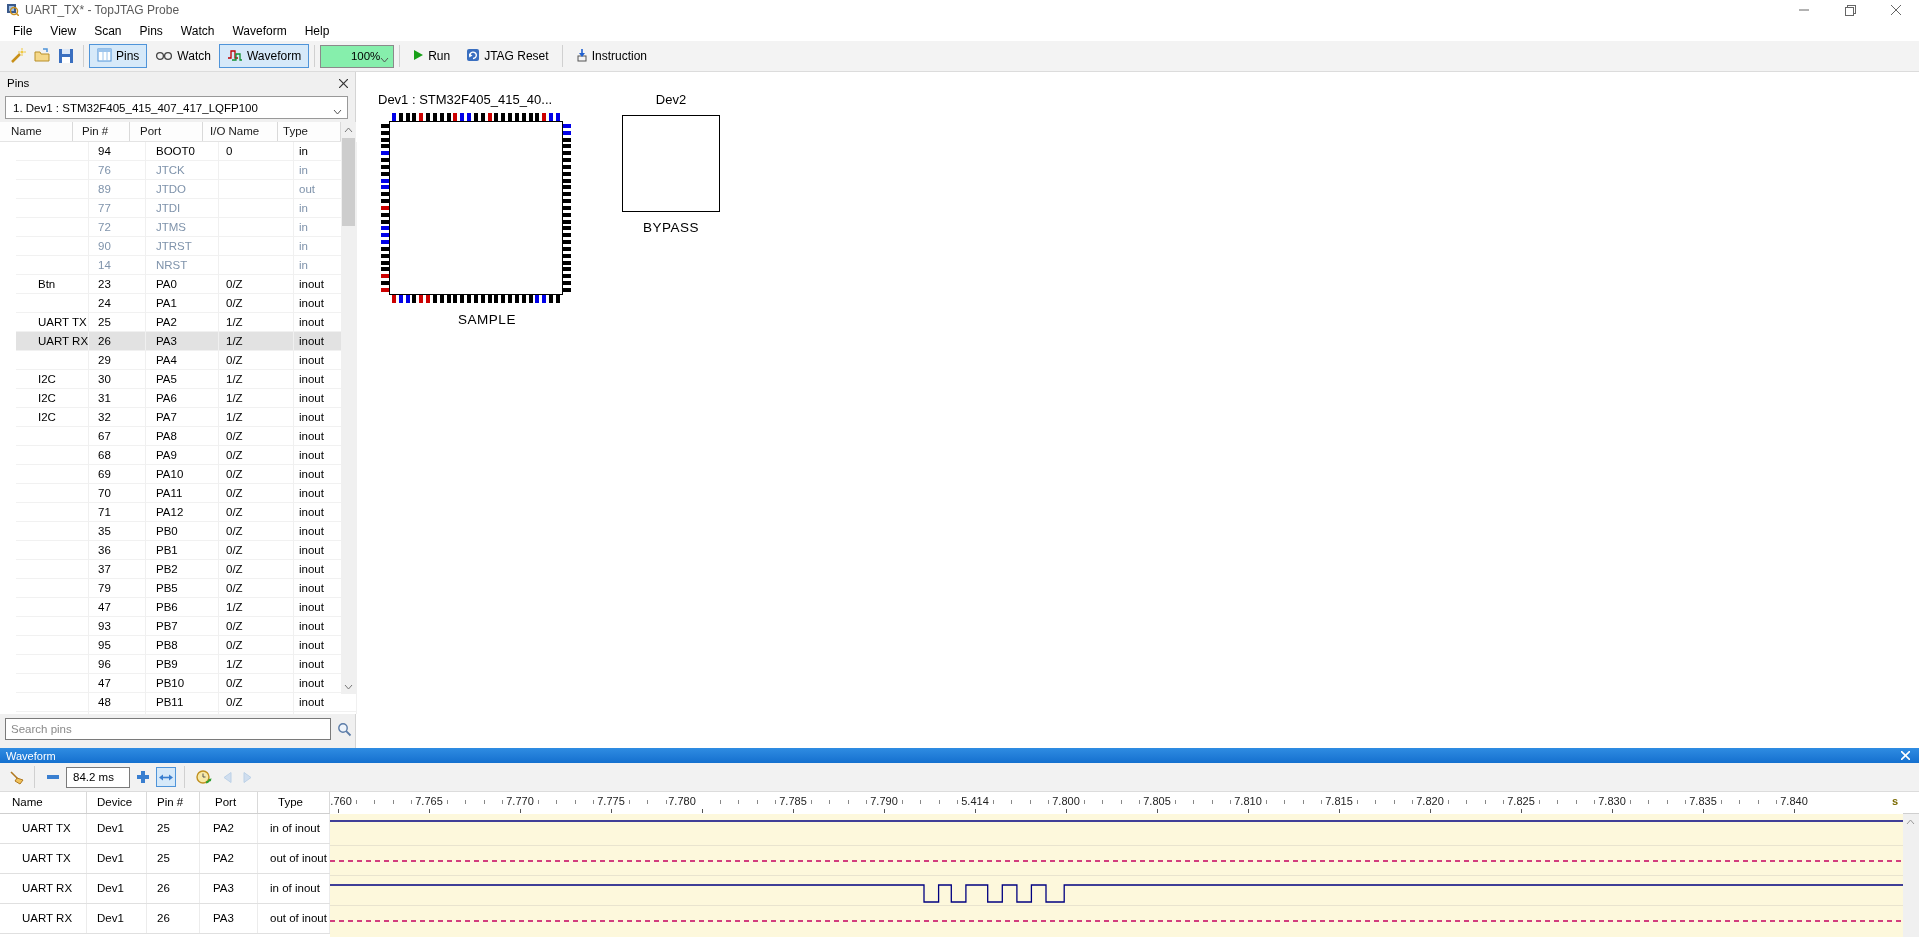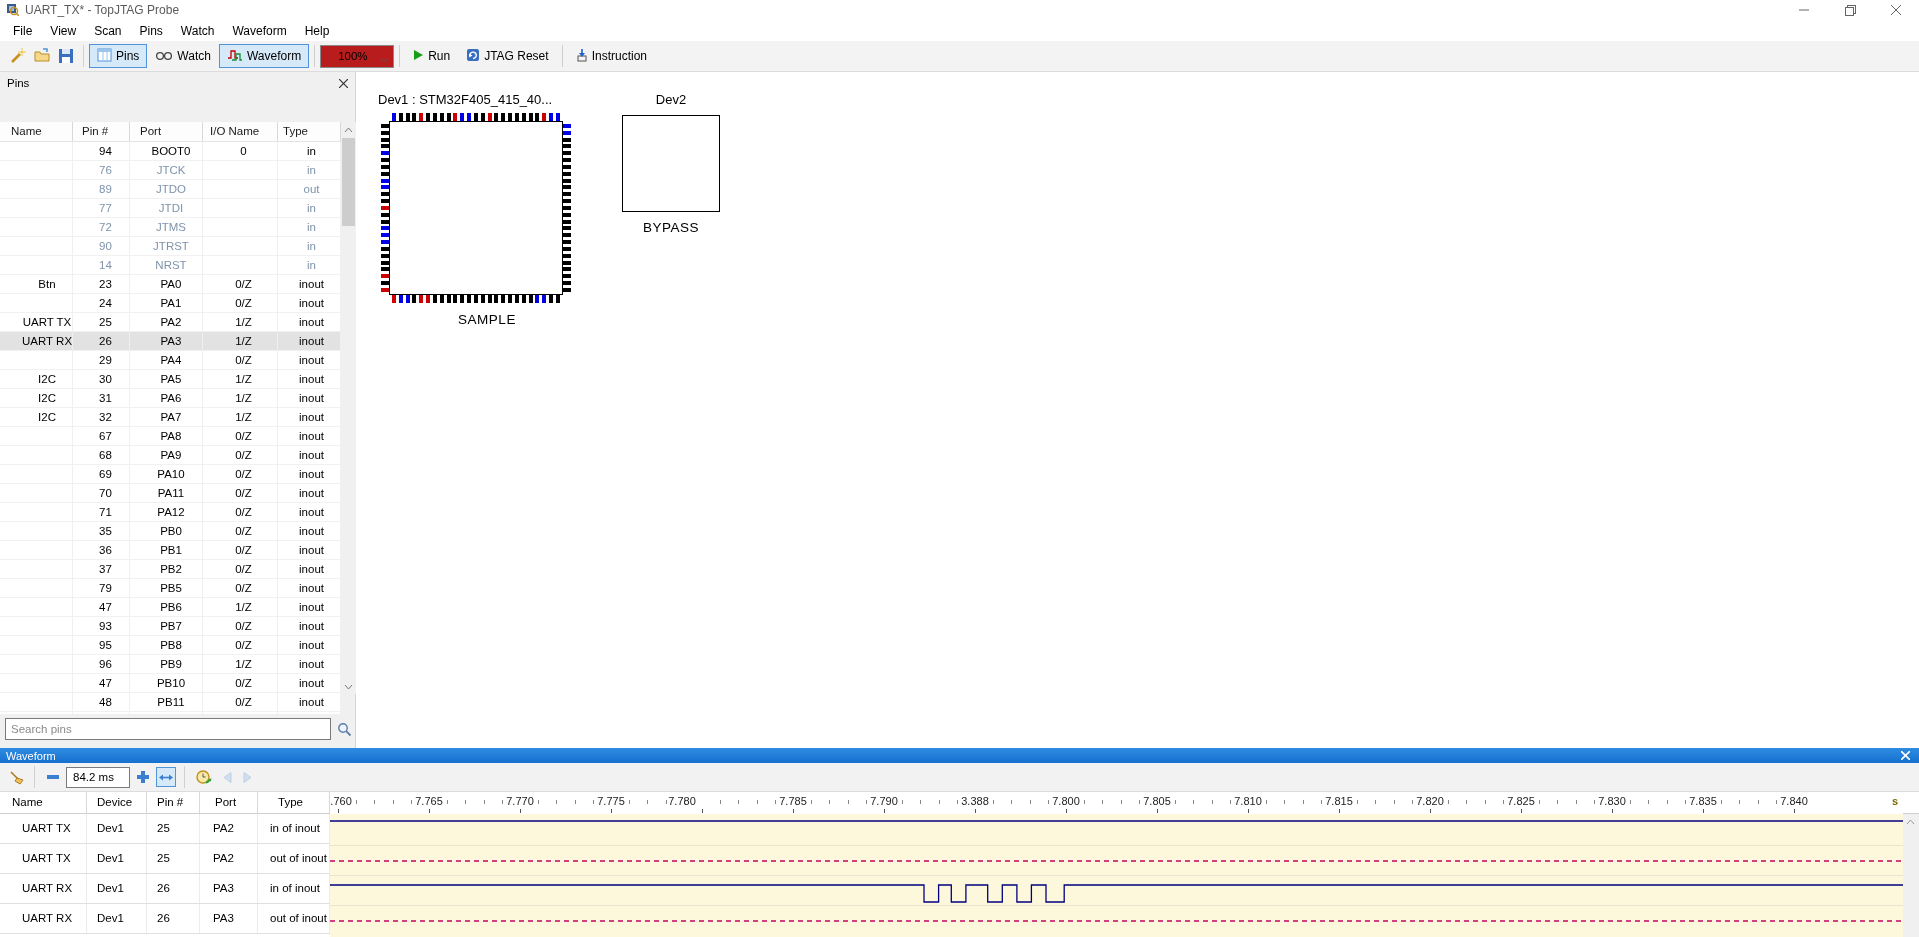--- a/index.html
+++ b/index.html
@@ -18,37 +18,37 @@
     display:flex; align-items:center; padding-left:4px; font-size:12px; }
   .menu-item { padding:3px 9px; }
 
   
   #toolbar { position:absolute; left:0; top:41px; width:100%; height:31px; background:#f3f3f3;
     border-bottom:1px solid #dcdcdc; display:flex; align-items:center; padding-left:6px; font-size:12px; }
   .tb-icon { width:24px; height:24px; display:flex; align-items:center; justify-content:center; }
   .tb-sep { width:1px; height:22px; background:#d0d0d0; margin:0 5px; }
   .tb-btn { height:24px; display:flex; align-items:center; gap:4px; padding:0 7px; border:1px solid transparent; }
   .tb-btn.active { background:var(--tb-active-bg); border:1px solid var(--tb-active-border); }
-  .combo { width:74px; height:23px; background:#b91c1c; border:1px solid #8a8a8a; display:flex;
-    align-items:center; font-size:11.5px; padding-left:17px; position:relative; }
+  .combo { width:74px; height:23px; background:#86efac; border:1px solid #8a8a8a; display:flex;
+    align-items:center; font-size:11.5px; padding-left:17px; position:relative;justify-content:center; }
   .combo .chev { position:absolute; right:4px; top:7px; }
 
   
   #pins-panel { position:absolute; left:0; top:72px; width:356px; height:676px; background:#f0f0f0;
     border-right:1px solid #d4d4d4; font-size:11.5px; }
   #pins-title { height:22px; display:flex; align-items:center; padding:0 7px; position:relative; }
   #pins-close { position:absolute; right:5px; top:4px; width:14px; height:14px; display:flex; align-items:center; justify-content:center; }
   #device-combo { position:absolute; left:5px; right:7px; top:24px; height:23px; background:#fff;
     border:1px solid #999; display:flex; align-items:center; padding-left:7px; }
   #device-combo .chev { position:absolute; right:5px; top:8px; }
   #pins-table { position:absolute; left:0; top:50px; width:341px; height:592px; background:#fff; }
   .pgrid { display:grid; grid-template-columns:73px 57px 73px 75px 63px; }
   #pins-head { height:20px; border-bottom:1px solid #e4e4e4; background:#fdfdfd; }
   #pins-head .hcell { line-height:19px; color:#1a1a1a; border-right:1px solid #d9d9d9; overflow:hidden; white-space:nowrap; }
-  #pins-rows { position:absolute; left:0; top:20px; width:341px; height:572px; overflow:hidden; background:#fff;text-align:center; }
+  #pins-rows { position:absolute; left:16px; top:20px; width:341px; height:572px; overflow:hidden; background:#fff; }
   .prow { height:19px; }
   .prow .cell { line-height:18.5px; border-right:1px solid #f0f0f0; border-bottom:1px solid #f1f1f1;
     overflow:hidden; white-space:nowrap; }
   .prow.jtag { color:var(--jtag-text); }
   .prow.selected { background:var(--sel-gray); }
   .pad0{padding-left:22px}.pad1{padding-left:9px}.pad2{padding-left:10px}.pad3{padding-left:7px}.pad4{padding-left:5px}
   .hpad0{padding-left:11px}
 
   
   #pins-scroll { position:absolute; left:341px; top:50px; width:15px; height:572px; background:#f0f0f0; }
@@ -236,20 +236,26 @@
 
 <div id="pins-panel">
   <div id="pins-title">
     <span>Pins</span>
     <span id="pins-close">
         <svg width="9" height="9">
           <line x1="0" y1="0" x2="9" y2="9" stroke="#333" stroke-width="1.2"></line>
           <line x1="9" y1="0" x2="0" y2="9" stroke="#333" stroke-width="1.2"></line>
         </svg>
       </span>
+  </div>
+  <div id="device-combo">
+    <span>1. Dev1 : STM32F405_415_407_417_LQFP100</span>
+    <span class="chev"><svg width="9" height="6">
+          <polyline points="1,1 4.5,5 8,1" fill="none" stroke="#555"></polyline>
+        </svg></span>
   </div>
   <div id="pins-table">
     <div id="pins-head" class="pgrid">
       <span class="hcell hpad0">Name</span>
       <span class="hcell pad1">Pin #</span>
       <span class="hcell pad2">Port</span>
       <span class="hcell pad3">I/O Name</span>
       <span class="hcell pad4">Type</span>
     </div>
     <div id="pins-rows">
@@ -718,21 +724,21 @@
       <span class="rtick" style="left: 481.2px; top: 8px; height: 4px; background: rgb(136, 136, 136);"></span>
       <span class="rtick" style="left: 499.4px; top: 8px; height: 4px; background: rgb(136, 136, 136);"></span>
       <span class="rtick" style="left: 517.6px; top: 8px; height: 4px; background: rgb(136, 136, 136);"></span>
       <span class="rtick" style="left: 535.8px; top: 8px; height: 4px; background: rgb(136, 136, 136);"></span>
       <span class="rlabel" style="left: 554px;">7.790</span>
       <span class="rtick" style="left: 554px; top: 17px; height: 4px;"></span>
       <span class="rtick" style="left: 572.2px; top: 8px; height: 4px; background: rgb(136, 136, 136);"></span>
       <span class="rtick" style="left: 590.4px; top: 8px; height: 4px; background: rgb(136, 136, 136);"></span>
       <span class="rtick" style="left: 608.6px; top: 8px; height: 4px; background: rgb(136, 136, 136);"></span>
       <span class="rtick" style="left: 626.8px; top: 8px; height: 4px; background: rgb(136, 136, 136);"></span>
-      <span class="rlabel" style="left: 645px;">3.388</span>
+      <span class="rlabel" style="left: 645px;">5.414</span>
       <span class="rtick" style="left: 645px; top: 17px; height: 4px;"></span>
       <span class="rtick" style="left: 663.2px; top: 8px; height: 4px; background: rgb(136, 136, 136);"></span>
       <span class="rtick" style="left: 681.4px; top: 8px; height: 4px; background: rgb(136, 136, 136);"></span>
       <span class="rtick" style="left: 699.6px; top: 8px; height: 4px; background: rgb(136, 136, 136);"></span>
       <span class="rtick" style="left: 717.8px; top: 8px; height: 4px; background: rgb(136, 136, 136);"></span>
       <span class="rlabel" style="left: 736px;">7.800</span>
       <span class="rtick" style="left: 736px; top: 17px; height: 4px;"></span>
       <span class="rtick" style="left: 754.2px; top: 8px; height: 4px; background: rgb(136, 136, 136);"></span>
       <span class="rtick" style="left: 772.4px; top: 8px; height: 4px; background: rgb(136, 136, 136);"></span>
       <span class="rtick" style="left: 790.6px; top: 8px; height: 4px; background: rgb(136, 136, 136);"></span>

